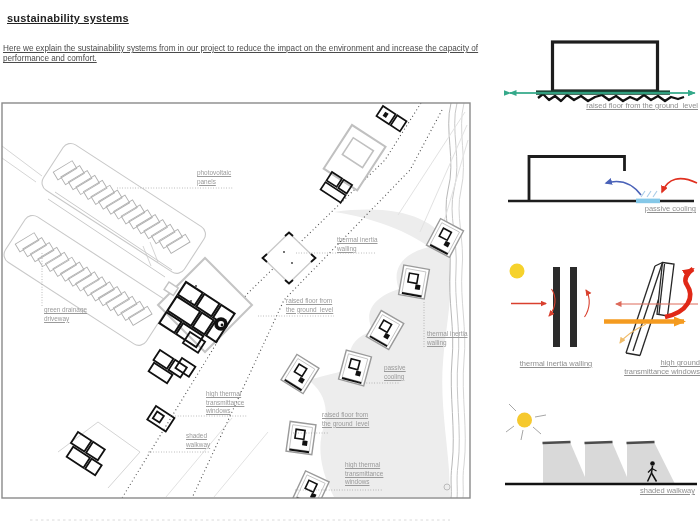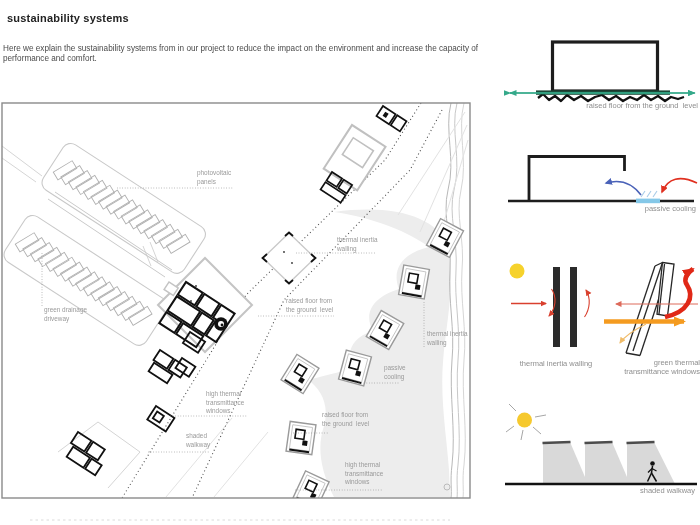--- a/index.html
+++ b/index.html
@@ -1,20 +1,20 @@
 <!DOCTYPE html>
 <html><head>
 <meta charset="utf-8">
 <style>
   html,body{margin:0;padding:0;}
   body{
     width:700px;height:525px;position:relative;background:#fff;overflow:hidden;
     font-family:"Liberation Sans", sans-serif;
   }
-  .abs{position:absolute;}
+  .abs{position:absolute;text-decoration:underline;}
   #page-title{left:7px;top:12px;font-size:11px;font-weight:bold;color:#222;letter-spacing:.2px;}
   #page-intro{left:3px;top:44px;width:480px;font-size:8.2px;line-height:10.4px;color:#4a4a4a;}
   .plan-label{
     font-size:6.4px;line-height:8.6px;color:#9a9a9a;white-space:pre;
     pointer-events:none;
   }
   .cap{font-size:7.5px;color:#8f8f8f;white-space:pre;}
   .cap.right{text-align:right;}
   svg{position:absolute;left:0;top:0;}
 </style>
@@ -344,15 +344,15 @@
 walkway</div>
 <div class="abs plan-label" style="left:322px;top:411px">raised floor from
 the ground  level</div>
 <div class="abs plan-label" style="left:345px;top:461px">high thermal
 transmittance
 windows</div>
 
 <div class="abs cap right" style="right:2px;top:101px">raised floor from the ground  level</div>
 <div class="abs cap right" style="right:4px;top:204px">passive cooling</div>
 <div class="abs cap" style="left:503px;top:359px;width:106px;text-align:center">thermal inertia walling</div>
-<div class="abs cap right" style="right:0px;top:358px">green thermal
+<div class="abs cap right" style="right:0px;top:358px">high ground
 transmittance windows</div>
 <div class="abs cap right" style="right:5px;top:486px">shaded walkway</div>
 
 </body></html>

